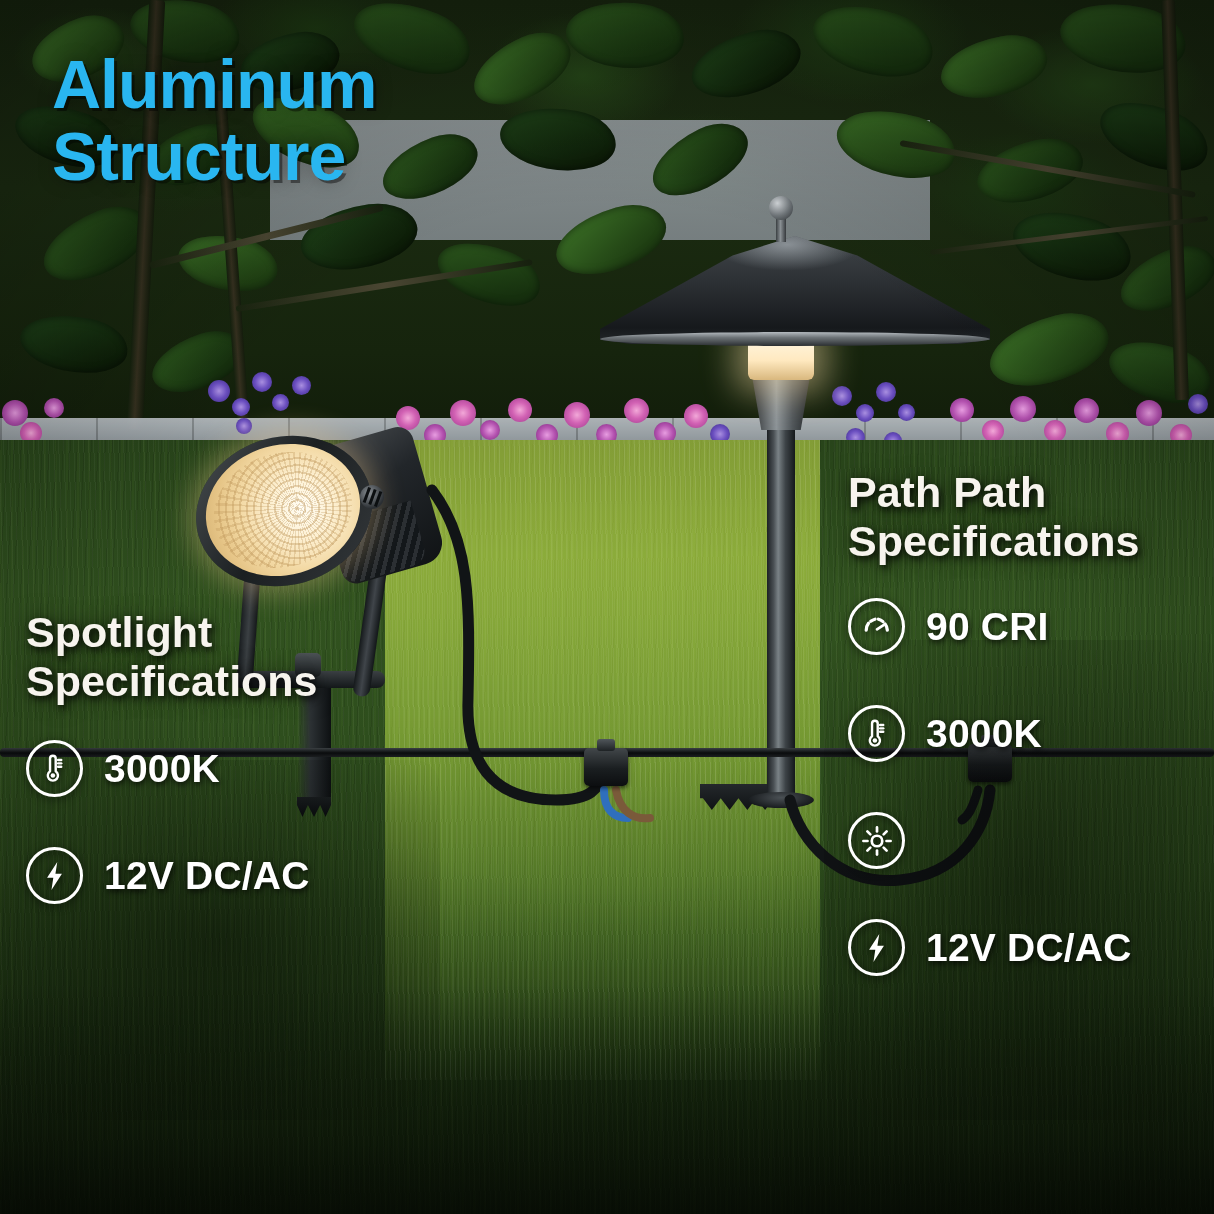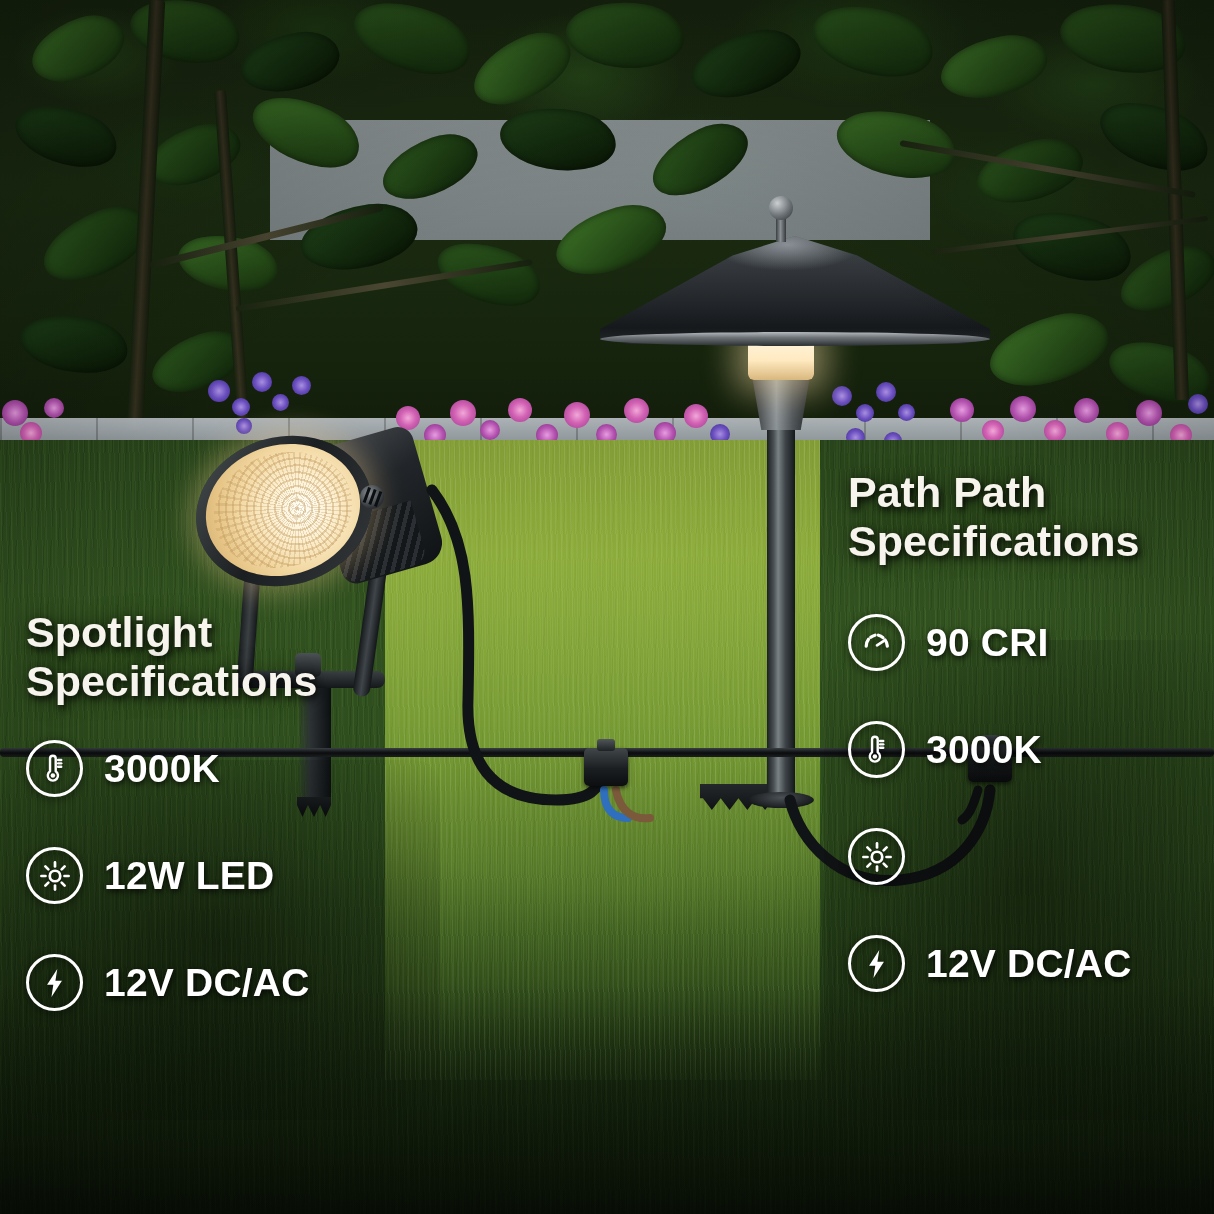--- a/index.html
+++ b/index.html
@@ -276,21 +276,21 @@
   
   .scrim {
     position:absolute; border-radius:26px;
     background:radial-gradient(ellipse at 50% 50%, rgba(0,0,0,.42), rgba(0,0,0,.12) 72%, rgba(0,0,0,0) 100%);
     pointer-events:none;
   }
 
   
   #left-block  { left:26px;  top:608px; width:400px; }
   #right-block { left:848px; top:468px; width:360px; }
-  #right-block .spec-list { margin-top:48px; }
+  #right-block .spec-list { margin-top:32px; }
 </style>
 </head>
 <body>
 
 <div id="stage">
 
   <div class="scene">
 
     <div class="hedge"></div>
     <div class="wall-upper"></div>
@@ -421,20 +421,22 @@
       <path d="M790 800 C 800 842, 840 886, 900 880 C 960 874, 986 830, 990 790" fill="none" stroke="#111416" stroke-width="11" stroke-linecap="round"></path>
       <path d="M978 790 C 972 810, 968 816, 962 820" fill="none" stroke="#111416" stroke-width="9" stroke-linecap="round"></path>
     </svg>
     <div class="connector" style="left:584px; top:748px;"></div>
     <div class="connector" style="left:968px; top:744px;"></div>
 
     <div class="bottom-dark"></div>
     <div class="vignette"></div>
   </div>
 
+  <div class="title">Aluminum
+Structure</div>
 
   <div class="scrim" style="left:0px;   top:760px; width:440px; height:360px;"></div>
   <div class="scrim" style="left:824px; top:640px; width:400px; height:480px;"></div>
 
   <div class="panel" id="left-block">
     <div class="spec-heading">Spotlight
 Specifications</div>
     <div class="spec-list">
 
       <div class="spec-row">
@@ -443,36 +445,20 @@
             <path d="M12.5 13.6V4.6a2 2 0 0 0-4 0v9a3.6 3.6 0 1 0 4 0z"></path>
             <line x1="14.2" y1="5.6" x2="16.4" y2="5.6"></line>
             <line x1="14.2" y1="8.0" x2="16.4" y2="8.0"></line>
             <line x1="14.2" y1="10.4" x2="16.4" y2="10.4"></line>
             <circle cx="10.5" cy="16.6" r="1.6" fill="#fff" stroke="none"></circle>
           </svg>
         </span>
         <span class="spec-label">3000K</span>
       </div>
 
-      <div class="spec-row">
-        <span class="spec-icon">
-          <svg width="34" height="34" viewBox="0 0 24 24" fill="none" stroke="#fff" stroke-width="1.9" stroke-linecap="round">
-            <circle cx="12" cy="12" r="3.7"></circle>
-            <line x1="12" y1="2.4" x2="12" y2="5.3"></line>
-            <line x1="12" y1="18.7" x2="12" y2="21.6"></line>
-            <line x1="2.4" y1="12" x2="5.3" y2="12"></line>
-            <line x1="18.7" y1="12" x2="21.6" y2="12"></line>
-            <line x1="5.2" y1="5.2" x2="7.3" y2="7.3"></line>
-            <line x1="16.7" y1="16.7" x2="18.8" y2="18.8"></line>
-            <line x1="18.8" y1="5.2" x2="16.7" y2="7.3"></line>
-            <line x1="7.3" y1="16.7" x2="5.2" y2="18.8"></line>
-          </svg>
-        </span>
-        <span class="spec-label">12W LED</span>
-      </div>
 
       <div class="spec-row">
         <span class="spec-icon">
           <svg width="34" height="34" viewBox="0 0 24 24">
             <path d="M13.6 2.2 6.4 13.2h4.4l-1.3 8.6 7.4-11.3h-4.6z" fill="#fff"></path>
           </svg>
         </span>
         <span class="spec-label">12V DC/AC</span>
       </div>
 

